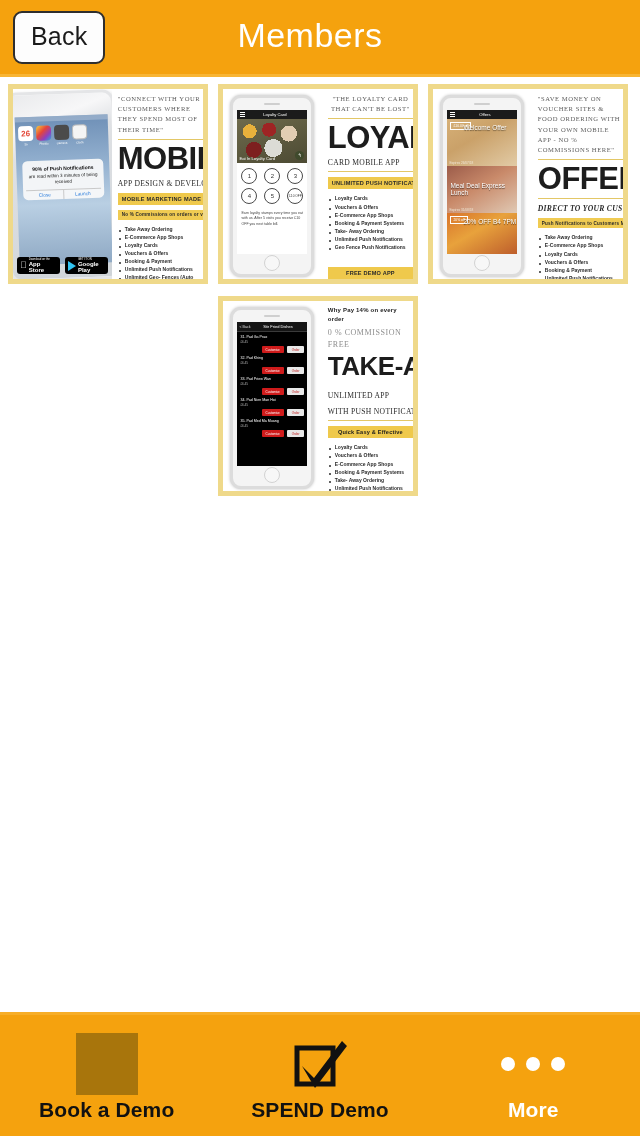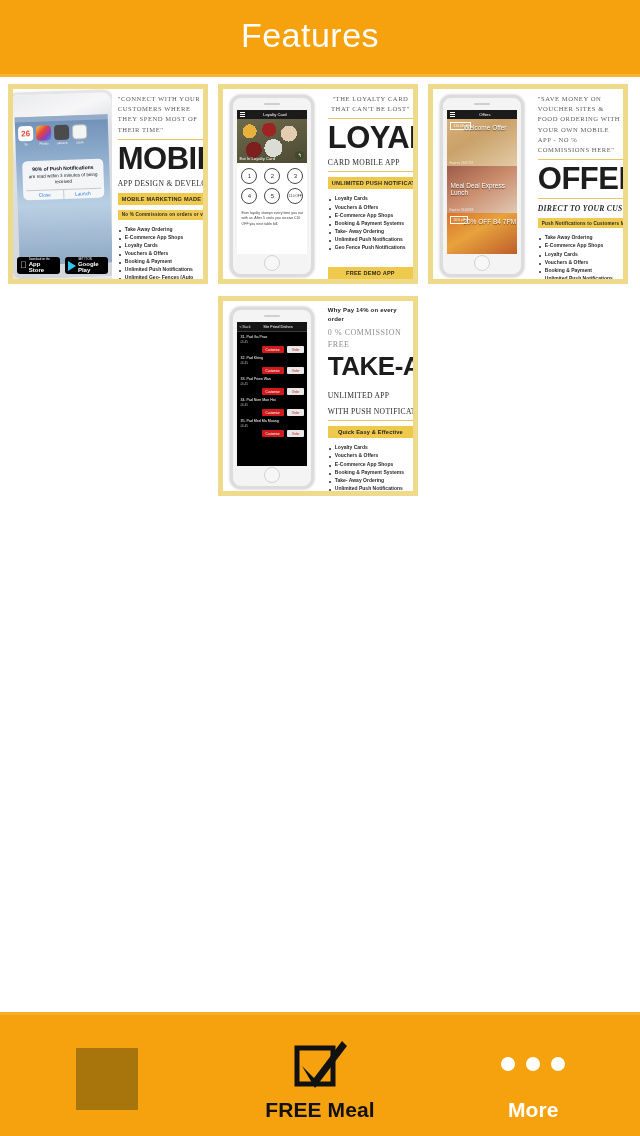--- a/index.html
+++ b/index.html
@@ -239,22 +239,23 @@
   .dots{display:flex;gap:11px;align-items:center;}
   .dots i{width:14px;height:14px;border-radius:50%;background:#fff;display:block;}
   .bookdemo-square{width:62px;height:62px;background:#A8750C;}
 </style>
 </head>
 <body>
 
 <div class="app">
 
   <div class="header">
+    <button class="back-btn">Back</button>
     <div class="header-title">
-      <span>Features</span>
+      <span>Members</span>
     </div>
   </div>
 
   <div class="content">
     <div class="grid">
 
       <div class="card">
         <div class="mock">
           <div class="m1-phone">
             <div class="m1-screen">
@@ -504,30 +505,31 @@
   </div>
 
   <div class="tabbar">
 
 
 
     <div class="tab">
       <div class="tabicon">
         <div class="bookdemo-square"></div>
       </div>
+      <div class="lbl">Book a Demo</div>
     </div>
 
     <div class="tab">
       <div class="tabicon">
         <svg width="62" height="56" viewBox="0 0 62 56">
           <rect x="8" y="12" width="36" height="36" fill="none" stroke="#111" stroke-width="5"></rect>
           <path d="M13 30 L25 42 L53 5 L58 10 L26 52 Z" fill="#111"></path>
         </svg>
       </div>
-      <div class="lbl">FREE Meal</div>
+      <div class="lbl">SPEND Demo</div>
     </div>
 
     <div class="tab more">
       <div class="tabicon">
         <span class="dots">
             <i></i>
             <i></i>
             <i></i>
           </span>
       </div>

